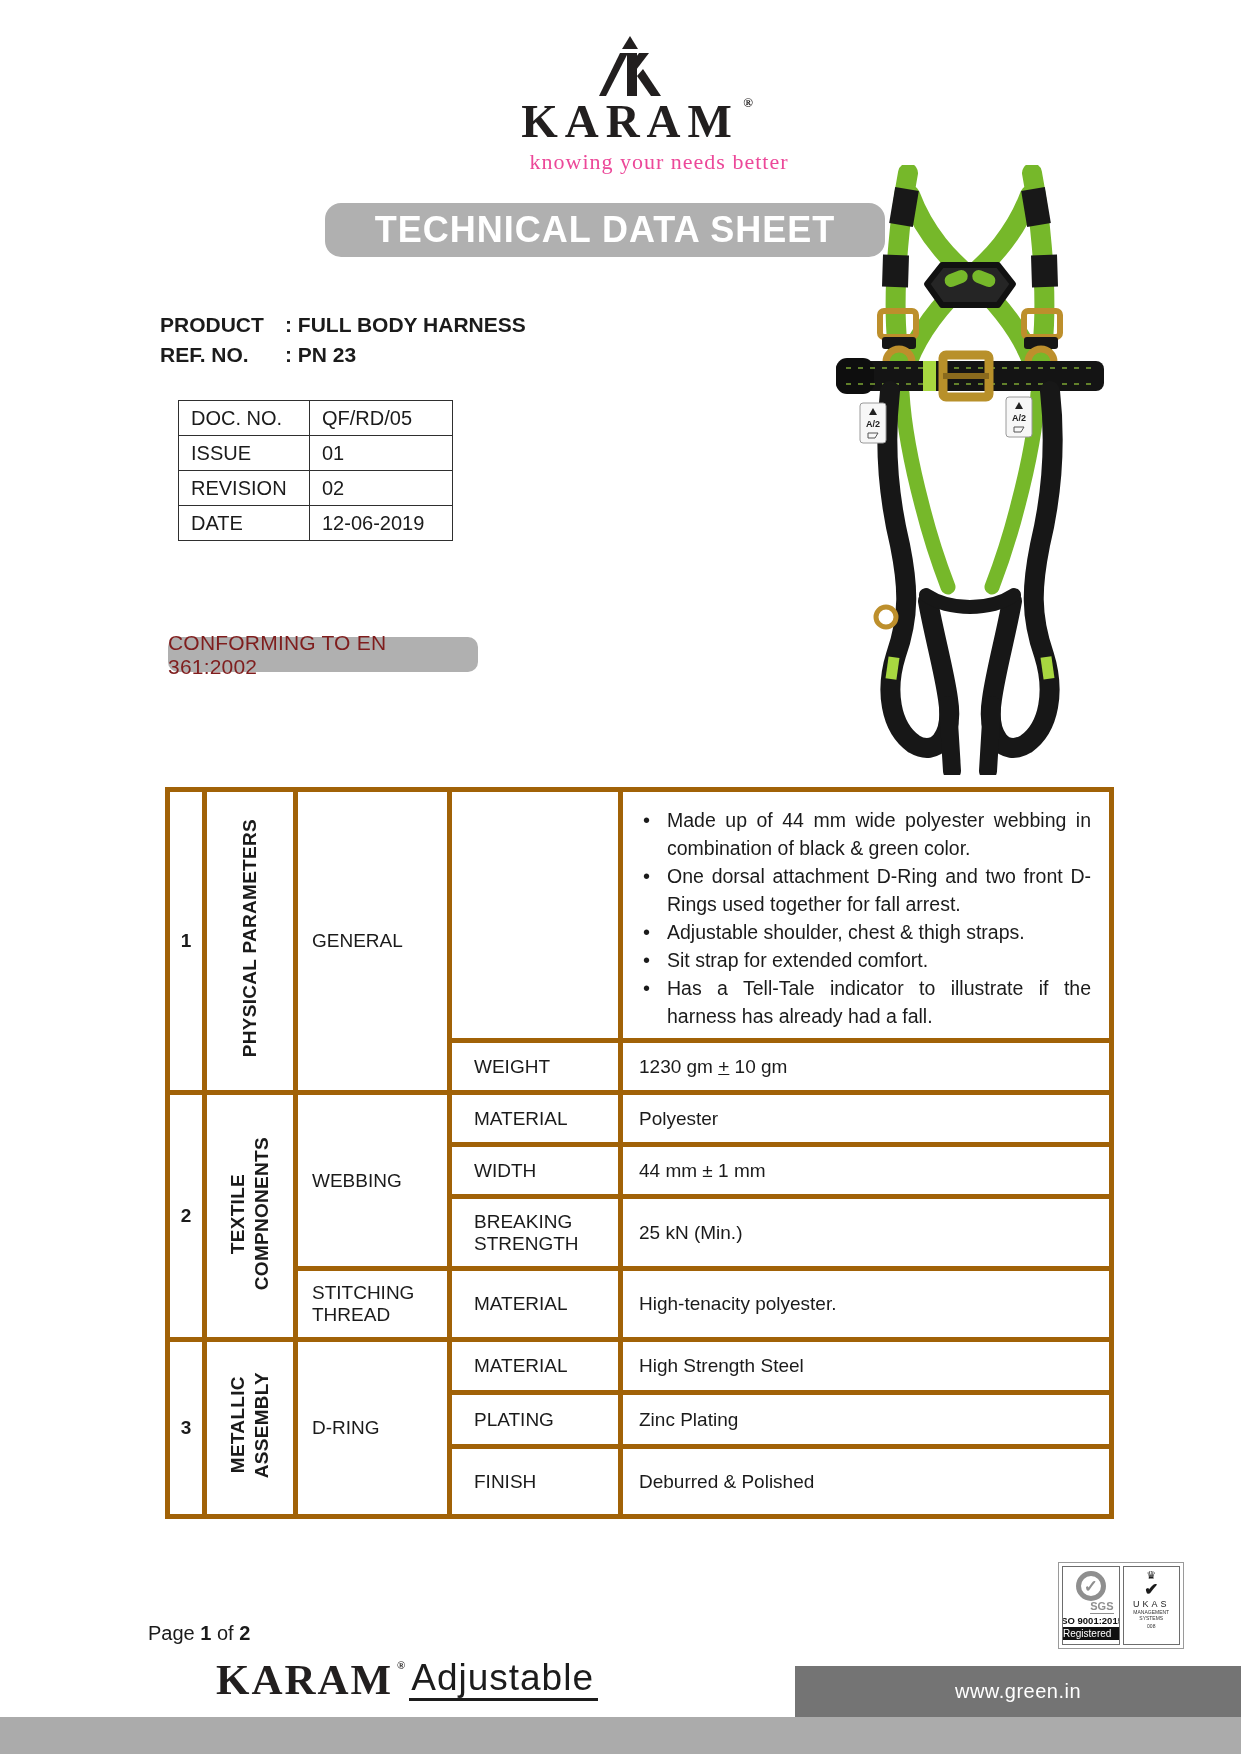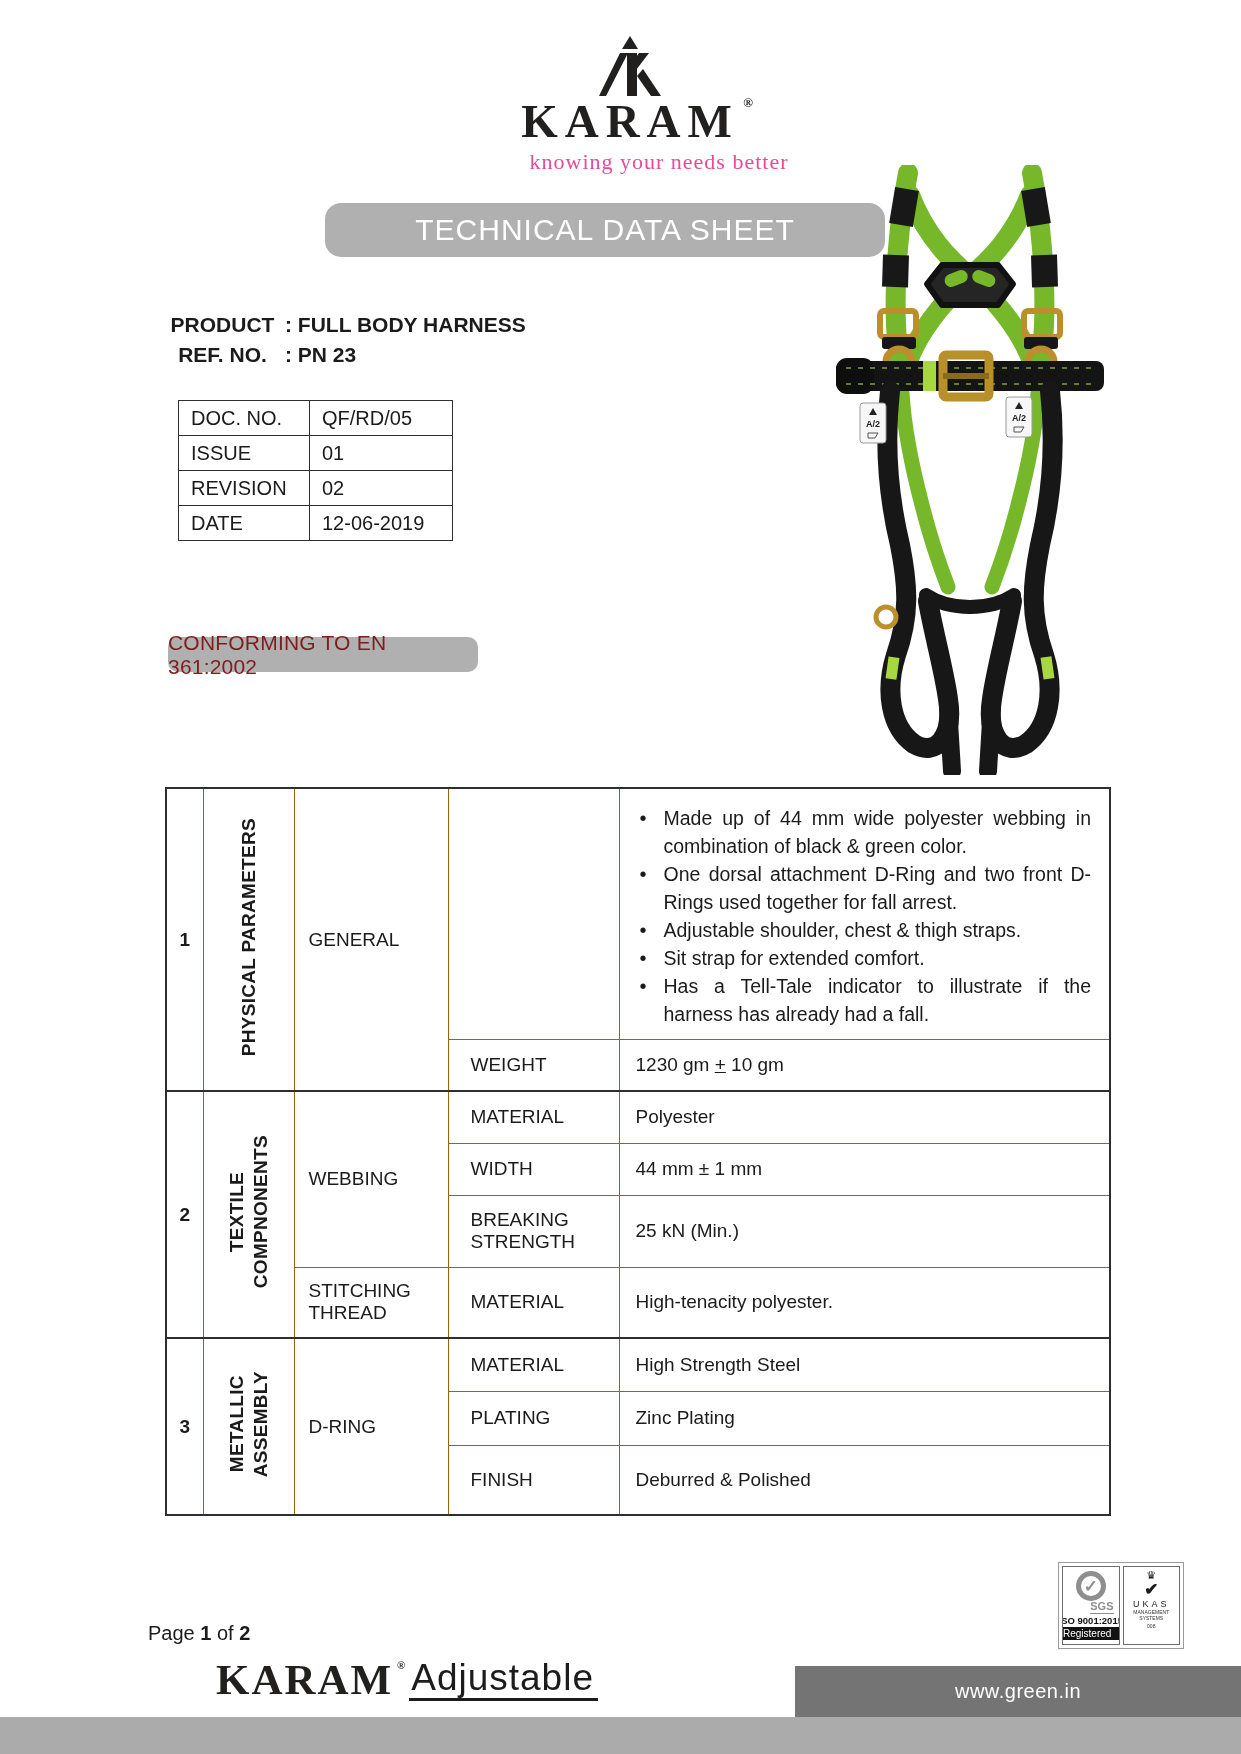--- a/index.html
+++ b/index.html
@@ -15,45 +15,45 @@
   .logo-icon { display:block; margin:0 auto 2px auto; }
   .brand-line { font-family:"Liberation Serif", serif; font-weight:bold; font-size:47px;
     letter-spacing:7px; color:#221f1f; line-height:1; position:relative; display:inline-block; }
   .brand-reg { font-size:13px; position:absolute; top:-2px; right:-14px; letter-spacing:0; }
   .tagline { font-family:"Liberation Serif", serif; font-size:22px; color:#ec4899;
     letter-spacing:1px; margin-top:4px; margin-left:58px; white-space:nowrap; }
 
   
   .banner { position:absolute; left:325px; top:203px; width:560px; height:54px;
     background:#b0b0b0; border-radius:16px; display:flex; align-items:center; justify-content:center; }
-  .banner span { color:#ffffff; font-weight:normal; font-size:30px; letter-spacing:1px; }
+  .banner span { color:#ffffff; font-weight:bold; font-size:36px; letter-spacing:1px; }
 
   
   .product-info { position:absolute; left:160px; top:310px; font-weight:bold; font-size:21px; }
   .product-info .row { display:flex; line-height:30px; }
-  .product-info .lbl { width:125px;text-align:center; }
+  .product-info .lbl { width:125px; }
 
   
   .doc-table { position:absolute; left:178px; top:400px; border-collapse:collapse; }
   .doc-table td { border:1.5px solid #2f2f2f; height:35px; font-size:20px; padding:0 0 0 12px; }
   .doc-table td.c1 { width:131px; }
   .doc-table td.c2 { width:143px; }
 
   
   .badge { position:absolute; left:168px; top:637px; width:310px; height:35px;
     background:#b0b0b0; border-radius:10px; display:flex; align-items:center; justify-content:center; }
   .badge span { font-size:21px; color:#7f1d1d; letter-spacing:0.2px; }
 
   
   .photo { position:absolute; left:830px; top:165px; width:280px; height:610px; }
 
   
   .spec-wrap { position:absolute; left:165px; top:787px; }
   table.spec { border-collapse:collapse; table-layout:fixed; width:944px; border:2px solid #2e2e2e; }
-  table.spec td { border:1px solid #a16207; vertical-align:middle; font-size:19px; overflow:hidden; }
+  table.spec td { border:5px solid #a16207; vertical-align:middle; font-size:19px; overflow:hidden; }
   table.spec tr.secstart td { border-top:2px solid #2e2e2e; }
   td.num { text-align:center; font-weight:bold; font-size:20px; }
   td.vcell { text-align:center; }
   .vert { display:inline-block; writing-mode:vertical-rl; transform:rotate(180deg);
     font-weight:bold; font-size:19px; line-height:1.25; letter-spacing:0.3px; white-space:nowrap; }
   td.comp { padding-left:14px; }
   td.lbl4 { padding-left:22px; }
   td.val5 { padding-left:16px; }
   td.bullets-cell { vertical-align:top; padding:11px 18px 6px 14px; }
   .bullets { list-style:none; }

